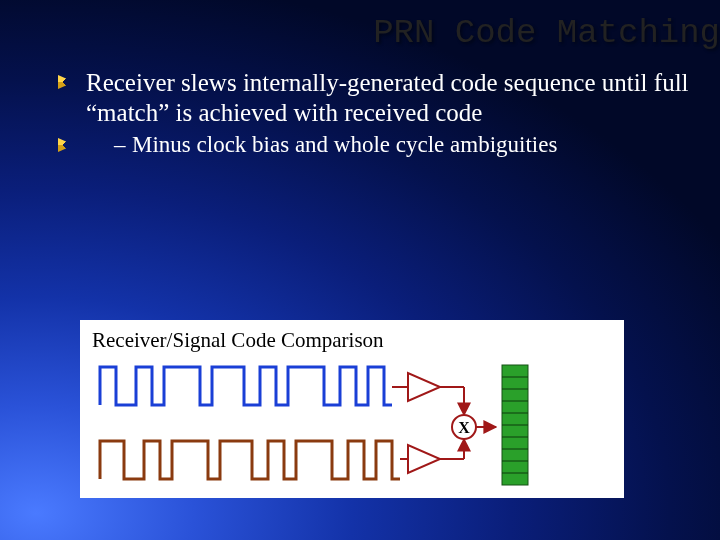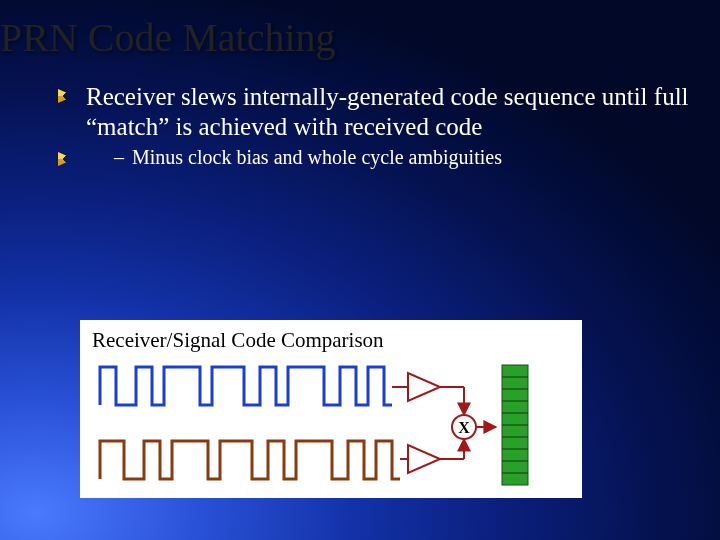--- a/index.html
+++ b/index.html
@@ -21,29 +21,30 @@
       #04114d 80%,
       #010828 100%);
     position: relative;
     box-sizing: border-box;
   }
   .title {
     position: absolute;
     top: 14px;
     left: 0;
     width: 100%;
-    text-align: left;
-    font-size: 40px;
+    text-align: right;
+    font-size: 34px;
     color: #222;
     text-shadow: 2px 2px 3px rgba(0,0,0,0.4);
     font-weight: normal;
+    font-family: Liberation Mono, monospace;
   }
   .body {
     position: absolute;
-    top: 82px;
+    top: 68px;
     left: 58px;
     right: 30px;
     color: #fff;
   }
   ul.main {
     margin: 0;
     padding: 0;
     list-style: none;
   }
   ul.main > li {
@@ -69,34 +70,34 @@
     clip-path: polygon(0 0, 100% 50%, 0 100%);
   }
   ul.sub {
     margin: 4px 0 0 0;
     padding: 0 0 0 28px;
     list-style: none;
   }
   ul.sub > li {
     position: relative;
     padding-left: 18px;
-    font-size: 20px;
+    font-size: 23px;
     line-height: 1.25;
   }
   ul.sub > li::before {
     content: "–";
     position: absolute;
     left: 0;
     top: 0;
   }
   .figure {
     position: absolute;
     left: 80px;
     bottom: 42px;
-    width: 502px;
+    width: 544px;
     height: 178px;
     background: #fff;
     box-sizing: border-box;
     padding: 8px 12px 10px 12px;
   }
   .figure-title {
     font-size: 21px;
     color: #000;
     margin-bottom: 6px;
   }

